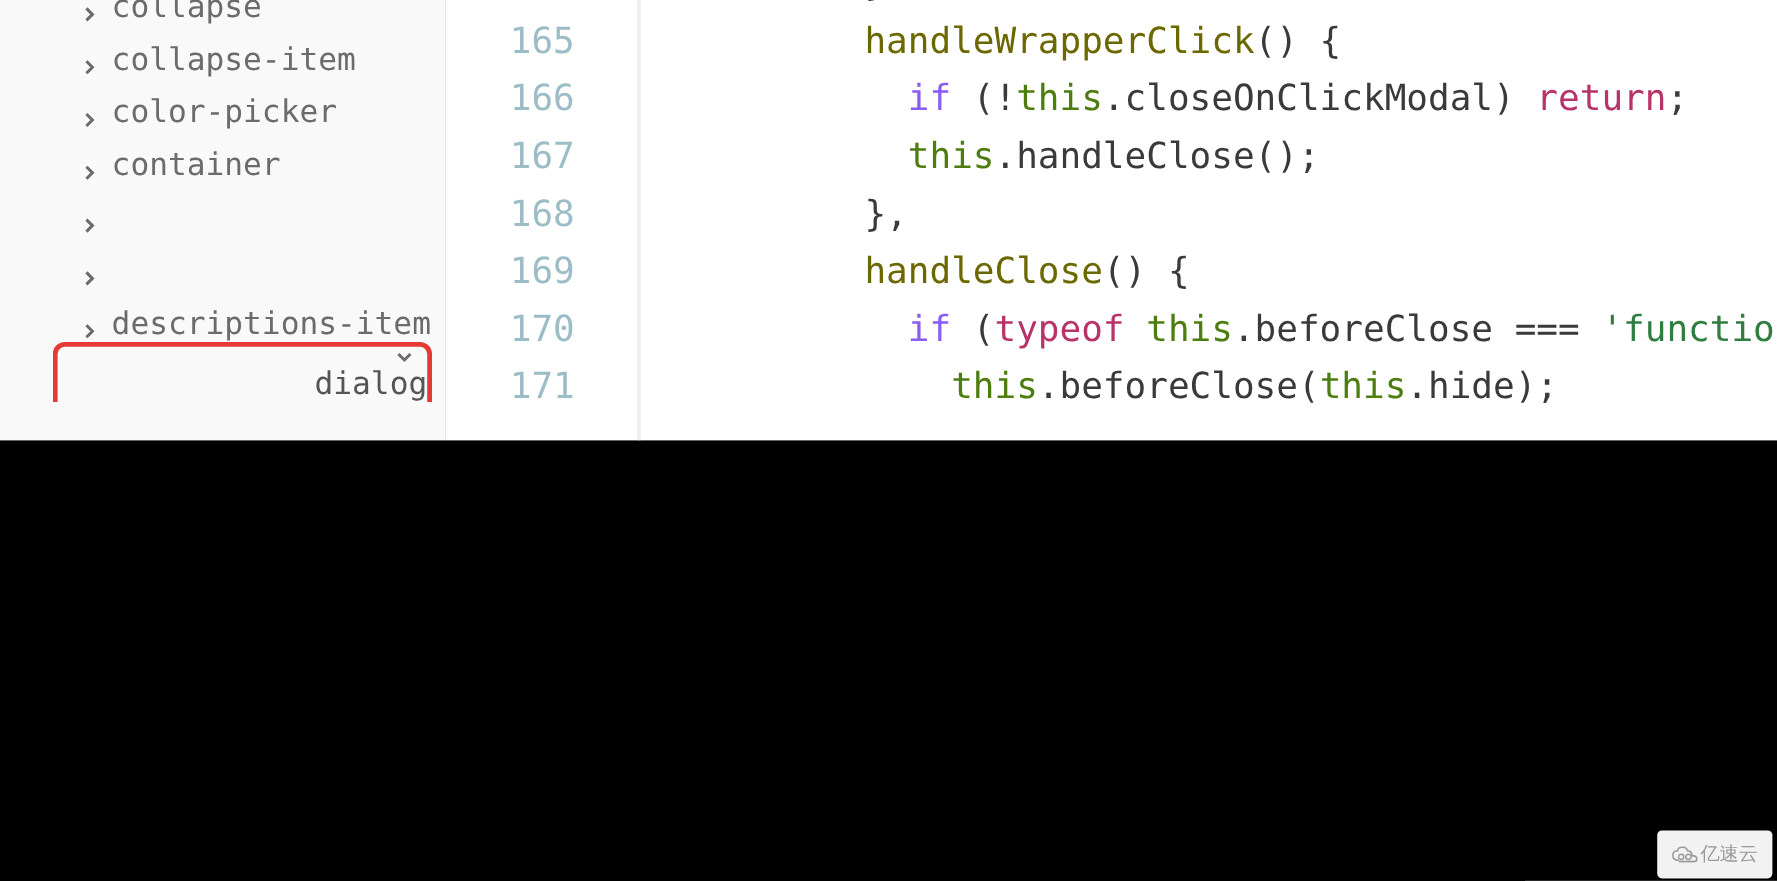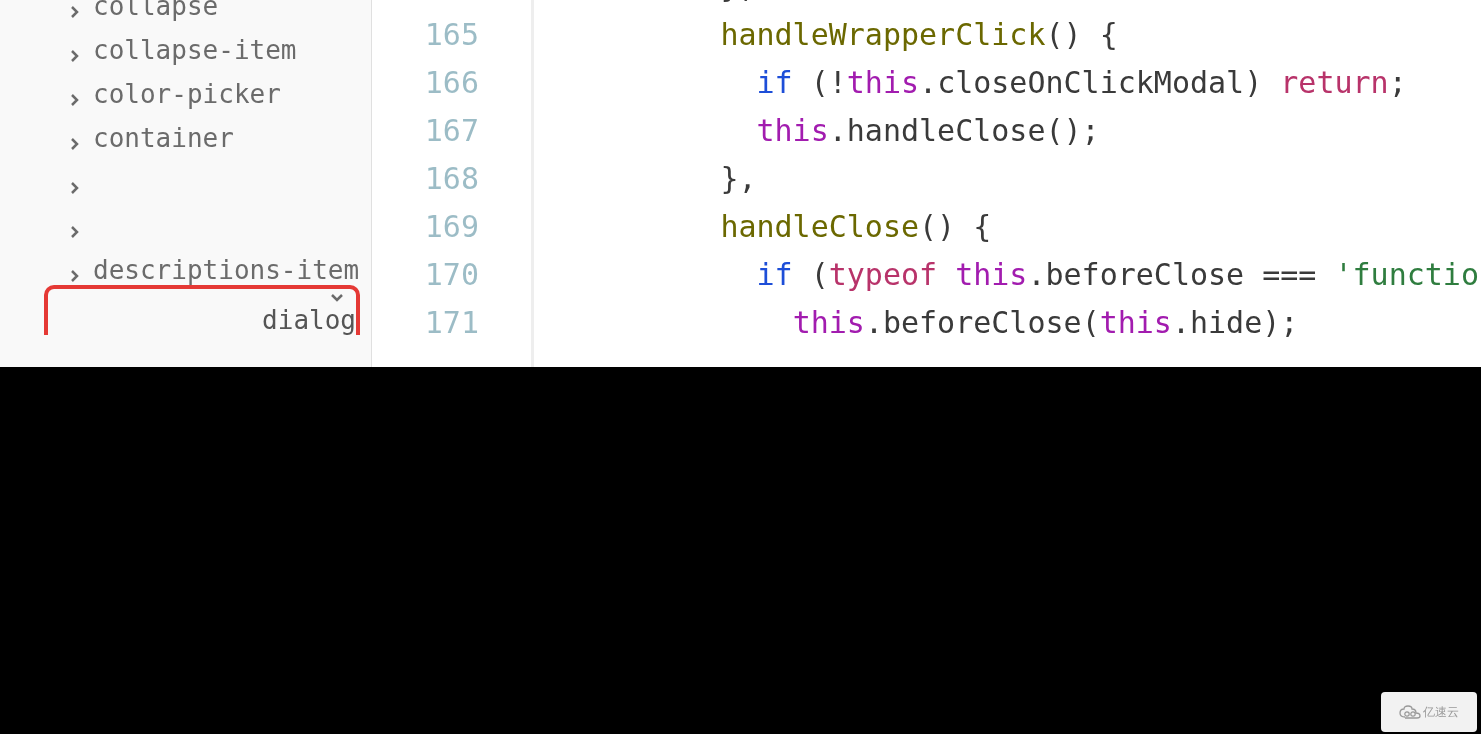--- a/index.html
+++ b/index.html
@@ -104,22 +104,22 @@
       line-height: 48px;
       font-size: 30px;
       white-space: pre;
       position: relative;
     }
     .code-line.partial-top-cl {
       margin-top: -37px;
     }
     .tok-fn { color: #6b6800; }
     .tok-punc { color: #3a3a3a; }
-    .tok-kw-if { color: #1d4ed8; font-weight: 500; }
-    .tok-kw-this { color: #a21caf; font-weight: 500; }
+    .tok-kw-if { color: #8b5cf6; font-weight: 500; }
+    .tok-kw-this { color: #4d7c0f; font-weight: 500; }
     .tok-kw-return { color: #b8336a; font-weight: 500; }
     .tok-kw-typeof { color: #b8336a; font-weight: 400; }
     .tok-prop { color: #3a3a3a; }
     .tok-op { color: #3a3a3a; }
     .tok-str { color: #2f7d3f; }
     .blackout {
       flex: 1;
       background: #000000;
       width: 100%;
     }
@@ -128,21 +128,21 @@
       bottom: 2px;
       right: 4px;
       width: 96px;
       height: 40px;
       background: rgba(255,255,255,0.95);
       border-radius: 4px;
       display: flex;
       align-items: center;
       justify-content: center;
       color: #999;
-      font-size: 12px;
+      font-size: 16px;
       font-family: Arial, sans-serif;
     }
     .watermark svg { margin-right: 2px; }
   </style>
 </head>
 <body>
 
 <div class="content-area">
   <div class="sidebar" id="sidebar-root">
       <div class="tree-item partial-top">

